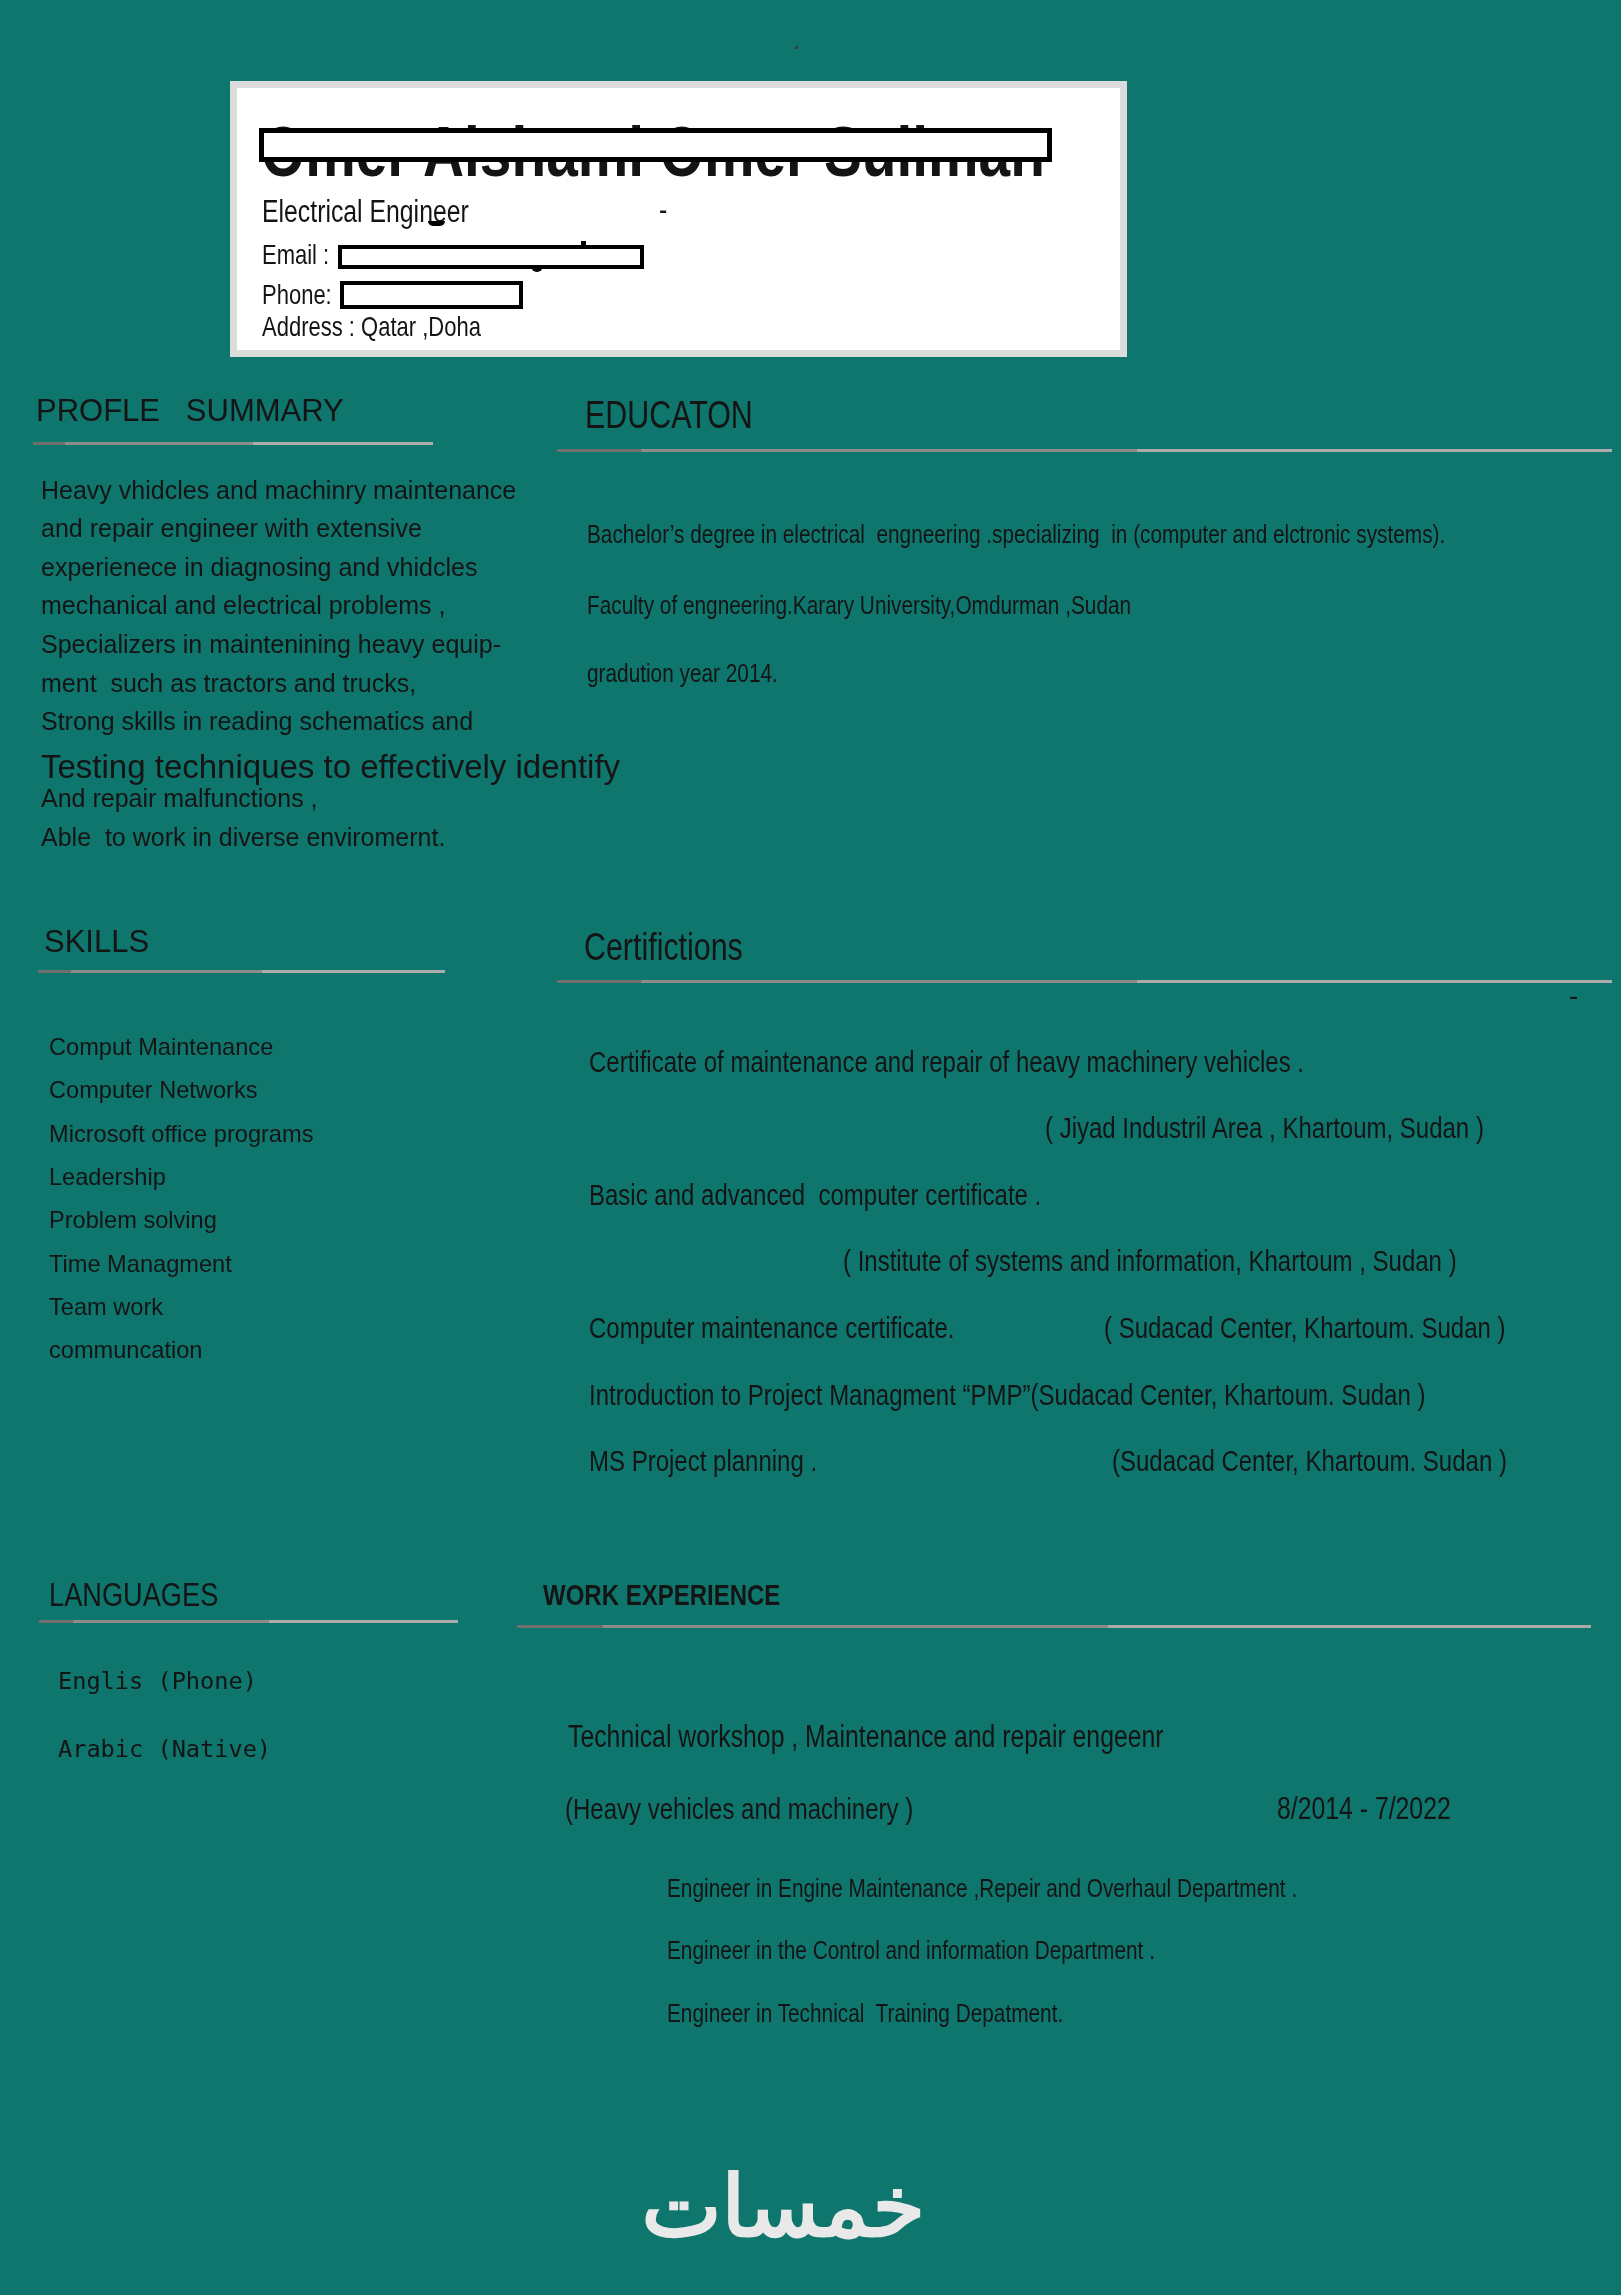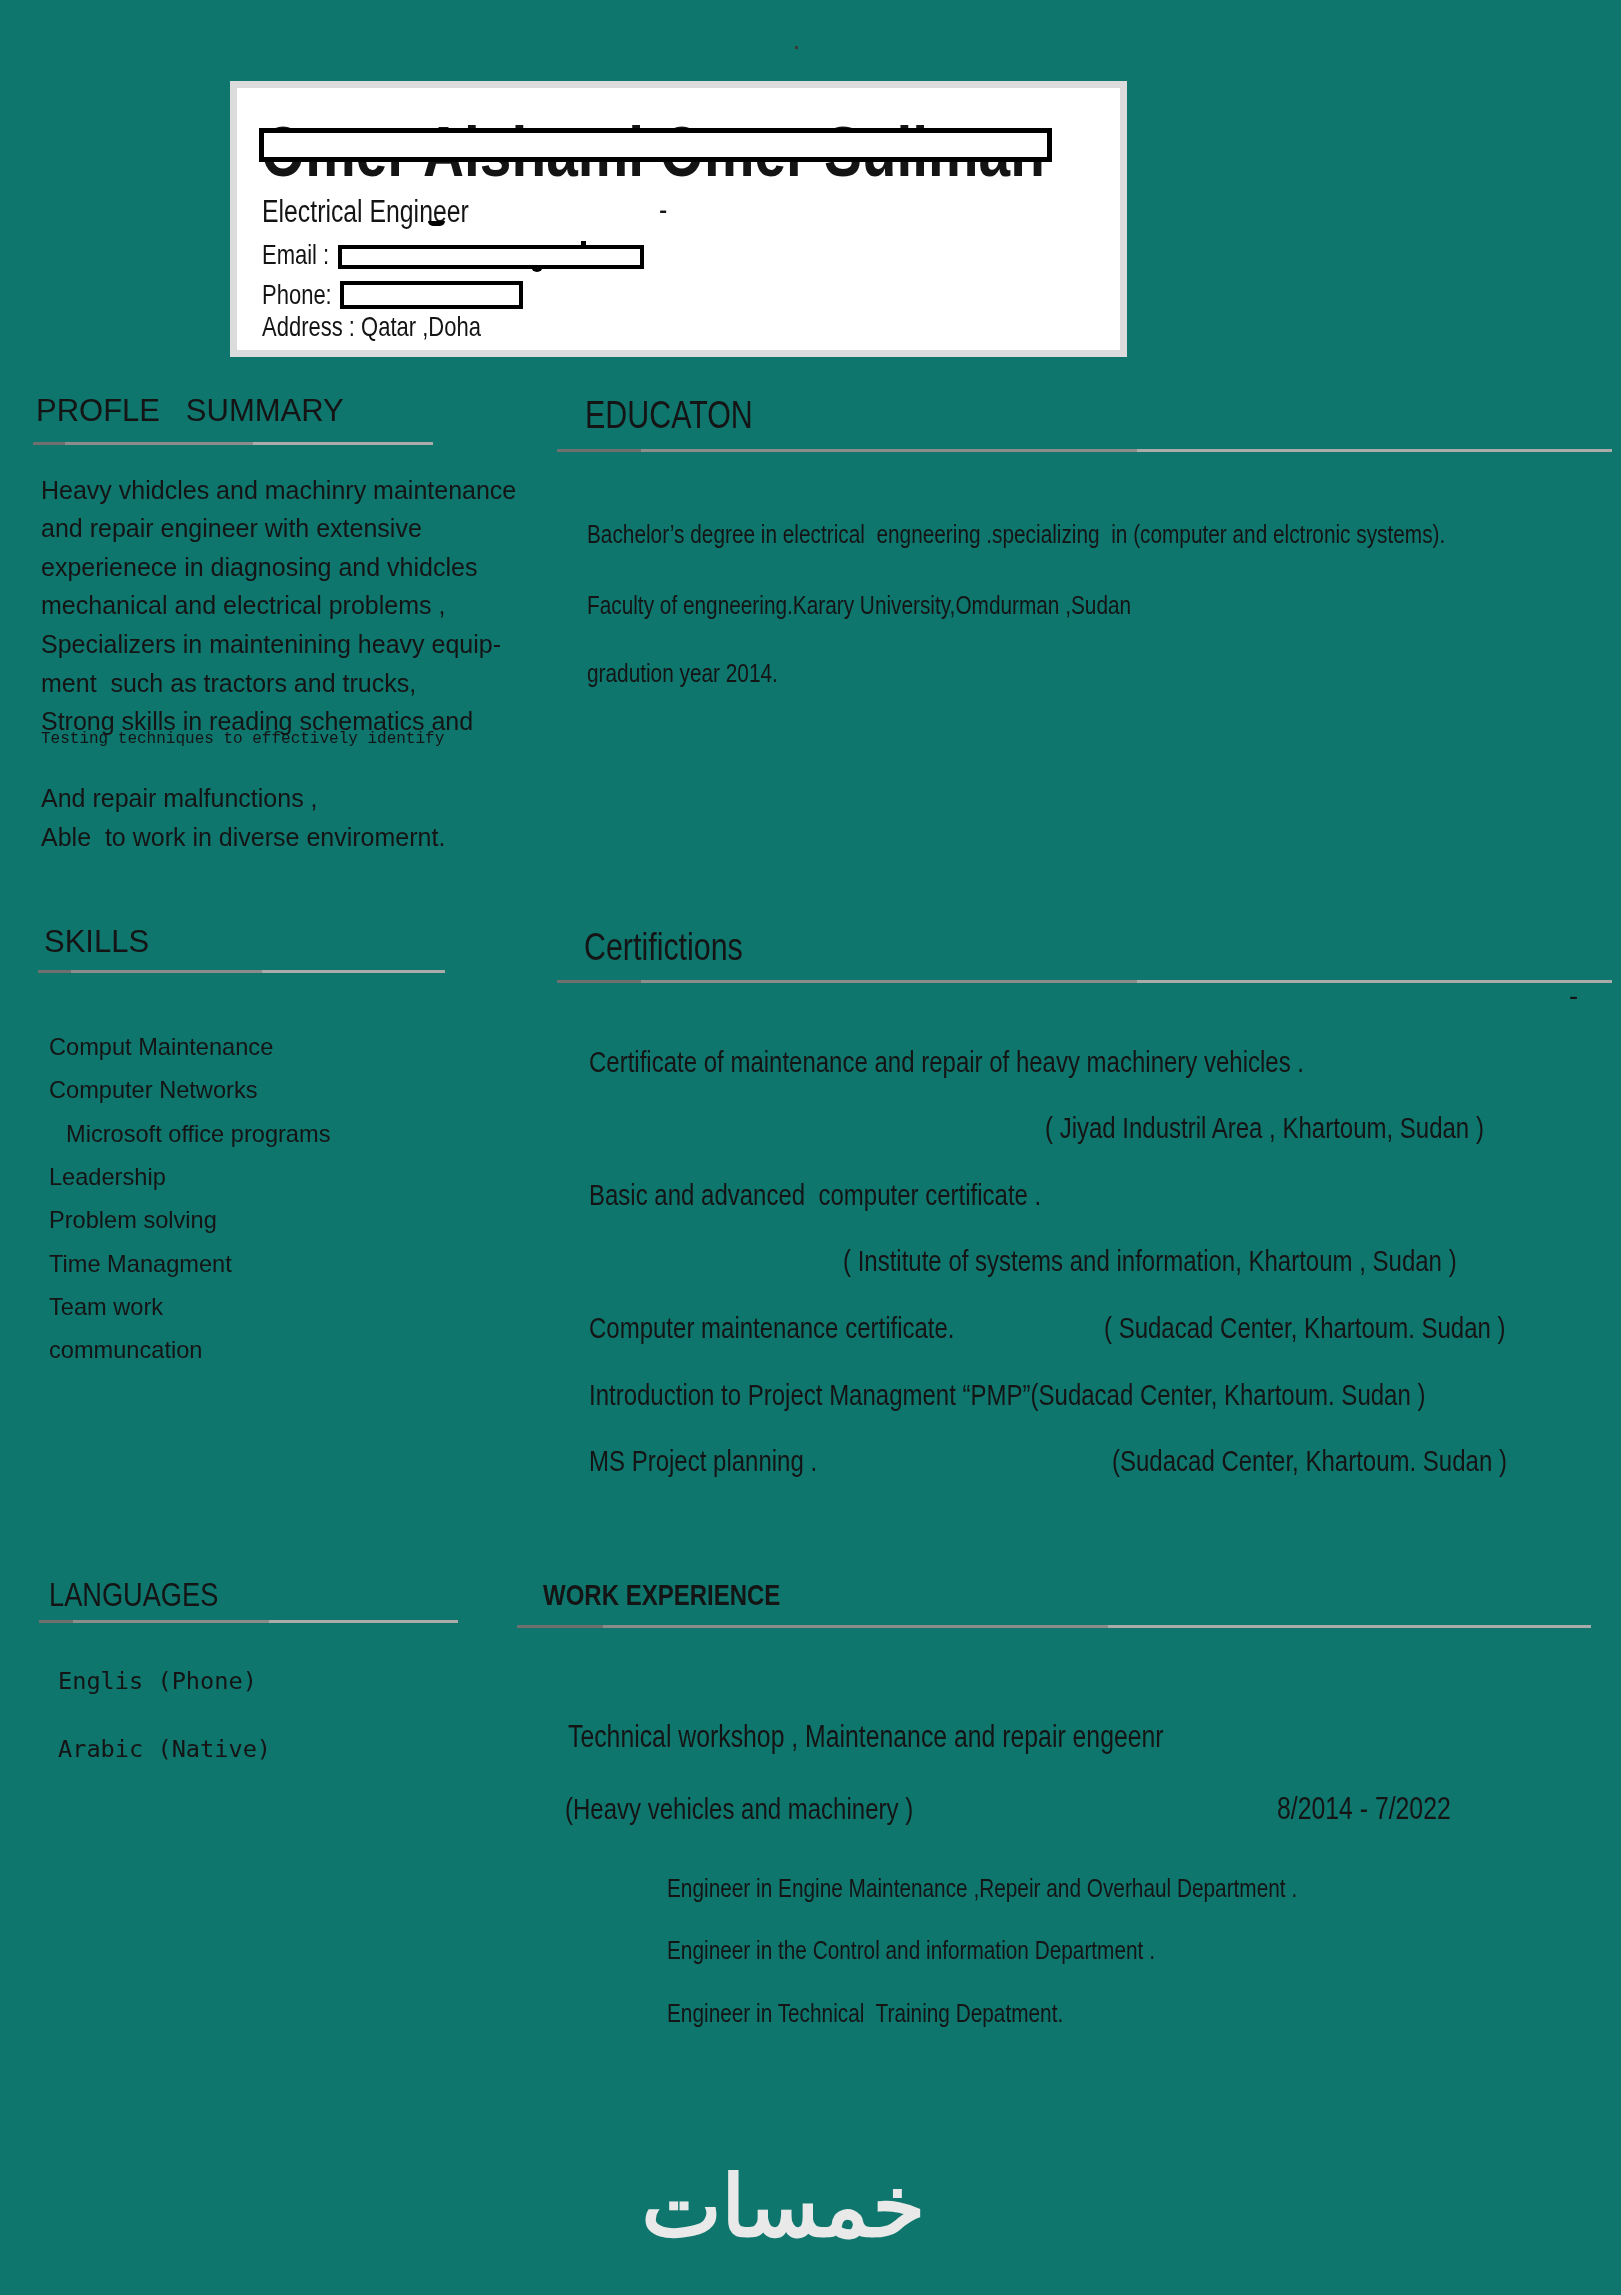--- a/index.html
+++ b/index.html
@@ -67,37 +67,37 @@
   <div class="t" style="left:36px;top:393px;font-size:31px;">PROFLE   SUMMARY</div>
   <div class="rule" style="left:33px;top:442px;width:400px;"></div>
 
   <div class="t" style="left:41px;top:476px;font-size:25px;">Heavy vhidcles and machinry maintenance</div>
   <div class="t" style="left:41px;top:514px;font-size:25px;">and repair engineer with extensive</div>
   <div class="t" style="left:41px;top:553px;font-size:25px;">experienece in diagnosing and vhidcles</div>
   <div class="t" style="left:41px;top:591px;font-size:25px;">mechanical and electrical problems ,</div>
   <div class="t" style="left:41px;top:630px;font-size:25px;">Specializers in maintenining heavy equip-</div>
   <div class="t" style="left:41px;top:669px;font-size:25px;">ment  such as tractors and trucks,</div>
   <div class="t" style="left:41px;top:707px;font-size:25px;">Strong skills in reading schematics and</div>
-  <div class="t" style="left:41px;top:730px;font-size:16px;font-family:Liberation Mono, monospace;">Testing techniques to effectively identify</div>
+  <div class="t" style="left:41px;top:748px;font-size:33px;">Testing techniques to effectively identify</div>
   <div class="t" style="left:41px;top:784px;font-size:25px;">And repair malfunctions ,</div>
   <div class="t" style="left:41px;top:823px;font-size:25px;">Able  to work in diverse enviromernt.</div>
 
   <div class="t cx" style="left:585px;top:394px;font-size:38px;">EDUCATON</div>
   <div class="rule thick" style="left:557px;top:449px;width:1055px;"></div>
 
   <div class="t cx" style="left:587px;top:520px;font-size:26px;">Bachelor’s degree in electrical  engneering .specializing  in (computer and elctronic systems).</div>
   <div class="t cx" style="left:587px;top:591px;font-size:26px;">Faculty of engneering.Karary University,Omdurman ,Sudan</div>
   <div class="t cx" style="left:587px;top:659px;font-size:26px;">gradution year 2014.</div>
 
   <div class="t" style="left:44px;top:924px;font-size:31px;">SKILLS</div>
   <div class="rule" style="left:38px;top:970px;width:407px;"></div>
 
   <div class="t" style="left:49px;top:1034px;font-size:23.6px;">Comput Maintenance</div>
   <div class="t" style="left:49px;top:1077px;font-size:23.6px;">Computer Networks</div>
-  <div class="t" style="left:66px;top:1121px;font-size:23.6px;">Microsoft office programs</div>
+  <div class="t" style="left:49px;top:1121px;font-size:23.6px;">Microsoft office programs</div>
   <div class="t" style="left:49px;top:1164px;font-size:23.6px;">Leadership</div>
   <div class="t" style="left:49px;top:1207px;font-size:23.6px;">Problem solving</div>
   <div class="t" style="left:49px;top:1251px;font-size:23.6px;">Time Managment</div>
   <div class="t" style="left:49px;top:1294px;font-size:23.6px;">Team work</div>
   <div class="t" style="left:49px;top:1337px;font-size:23.6px;">communcation</div>
 
   <div class="t cx" style="left:584px;top:926px;font-size:38px;">Certifictions</div>
   <div class="rule thick" style="left:557px;top:980px;width:1055px;"></div>
   <div class="t" style="left:1569px;top:980px;font-size:27.5px;">-</div>
 

